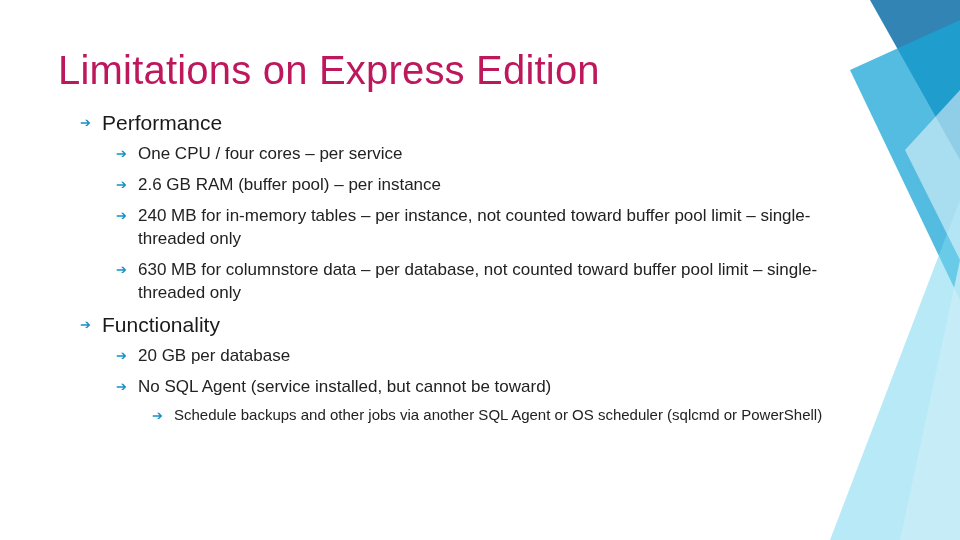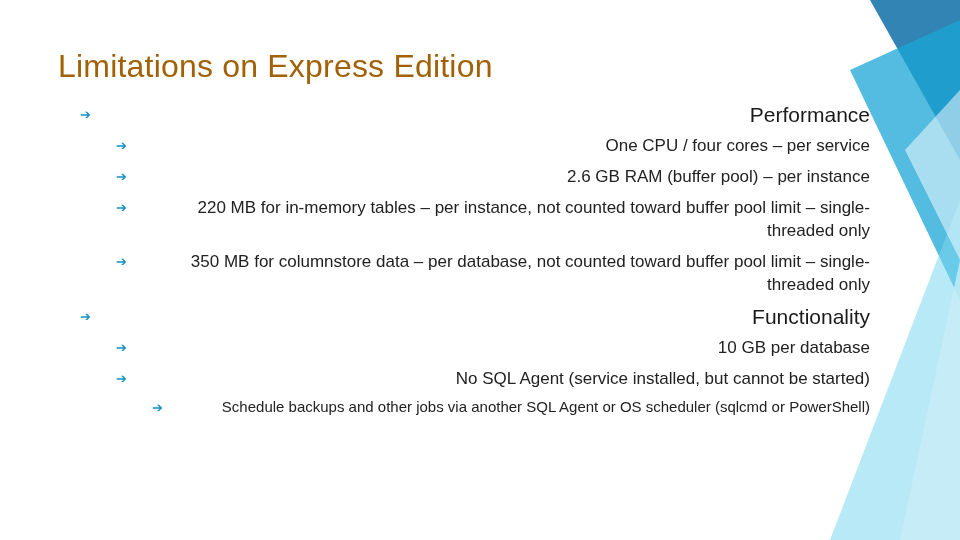--- a/index.html
+++ b/index.html
@@ -26,22 +26,22 @@
     height: 540px;
     pointer-events: none;
   }
   .content {
     position: absolute;
     left: 58px;
     top: 48px;
     right: 90px;
   }
   h1.title {
-    color: #a16207;
-    font-size: 32px;
+    color: #be185d;
+    font-size: 40px;
     font-weight: 400;
     margin: 0 0 18px 0;
     letter-spacing: 0.2px;
   }
   .lvl1 {
     margin: 8px 0 4px 22px;
     font-size: 21px;
     color: #1a1a1a;
     display: flex;
   }
@@ -65,21 +65,20 @@
     margin-right: 8px;
     color: #1991c5;
     font-size: 13px;
     line-height: inherit;
     position: relative;
     top: 2px;
   }
   .lvl1 .arrow { top: 4px; }
   .lvl2 .btext, .lvl3 .btext, .lvl1 .btext {
     flex: 1 1 auto;
-    text-align: right;
   }
 </style>
 </head>
 <body>
 
 <div class="slide">
 
   <svg class="deco" viewBox="0 0 150 540" preserveAspectRatio="none">
     <polygon points="150,0 150,160 60,0" fill="#0e6ea8" opacity="0.85"></polygon>
     <polygon points="150,20 150,300 40,70" fill="#1aa6d6" opacity="0.75"></polygon>
@@ -98,37 +97,37 @@
     <div class="lvl2">
       <span class="arrow">➔</span>
       <span class="btext">One CPU / four cores – per service</span>
     </div>
     <div class="lvl2">
       <span class="arrow">➔</span>
       <span class="btext">2.6 GB RAM (buffer pool) – per instance</span>
     </div>
     <div class="lvl2">
       <span class="arrow">➔</span>
-      <span class="btext">220 MB for in-memory tables – per instance, not counted toward buffer pool limit – single-threaded only</span>
+      <span class="btext">240 MB for in-memory tables – per instance, not counted toward buffer pool limit – single-threaded only</span>
     </div>
     <div class="lvl2">
       <span class="arrow">➔</span>
-      <span class="btext">350 MB for columnstore data – per database, not counted toward buffer pool limit – single-threaded only</span>
+      <span class="btext">630 MB for columnstore data – per database, not counted toward buffer pool limit – single-threaded only</span>
     </div>
 
     <div class="lvl1">
       <span class="arrow">➔</span>
       <span class="btext">Functionality</span>
     </div>
     <div class="lvl2">
       <span class="arrow">➔</span>
-      <span class="btext">10 GB per database</span>
+      <span class="btext">20 GB per database</span>
     </div>
     <div class="lvl2">
       <span class="arrow">➔</span>
-      <span class="btext">No SQL Agent (service installed, but cannot be started)</span>
+      <span class="btext">No SQL Agent (service installed, but cannot be toward)</span>
     </div>
     <div class="lvl3">
       <span class="arrow">➔</span>
       <span class="btext">Schedule backups and other jobs via another SQL Agent or OS scheduler (sqlcmd or PowerShell)</span>
     </div>
   </div>
 </div>
 
 </body></html>

